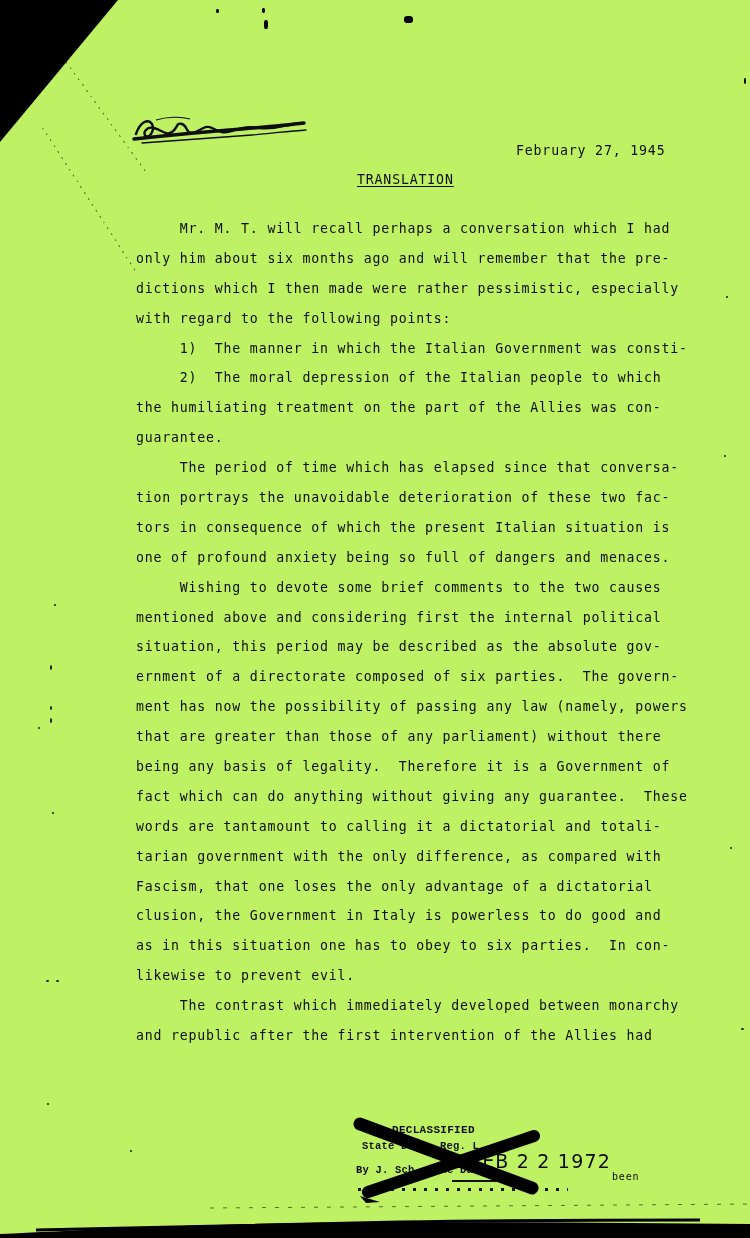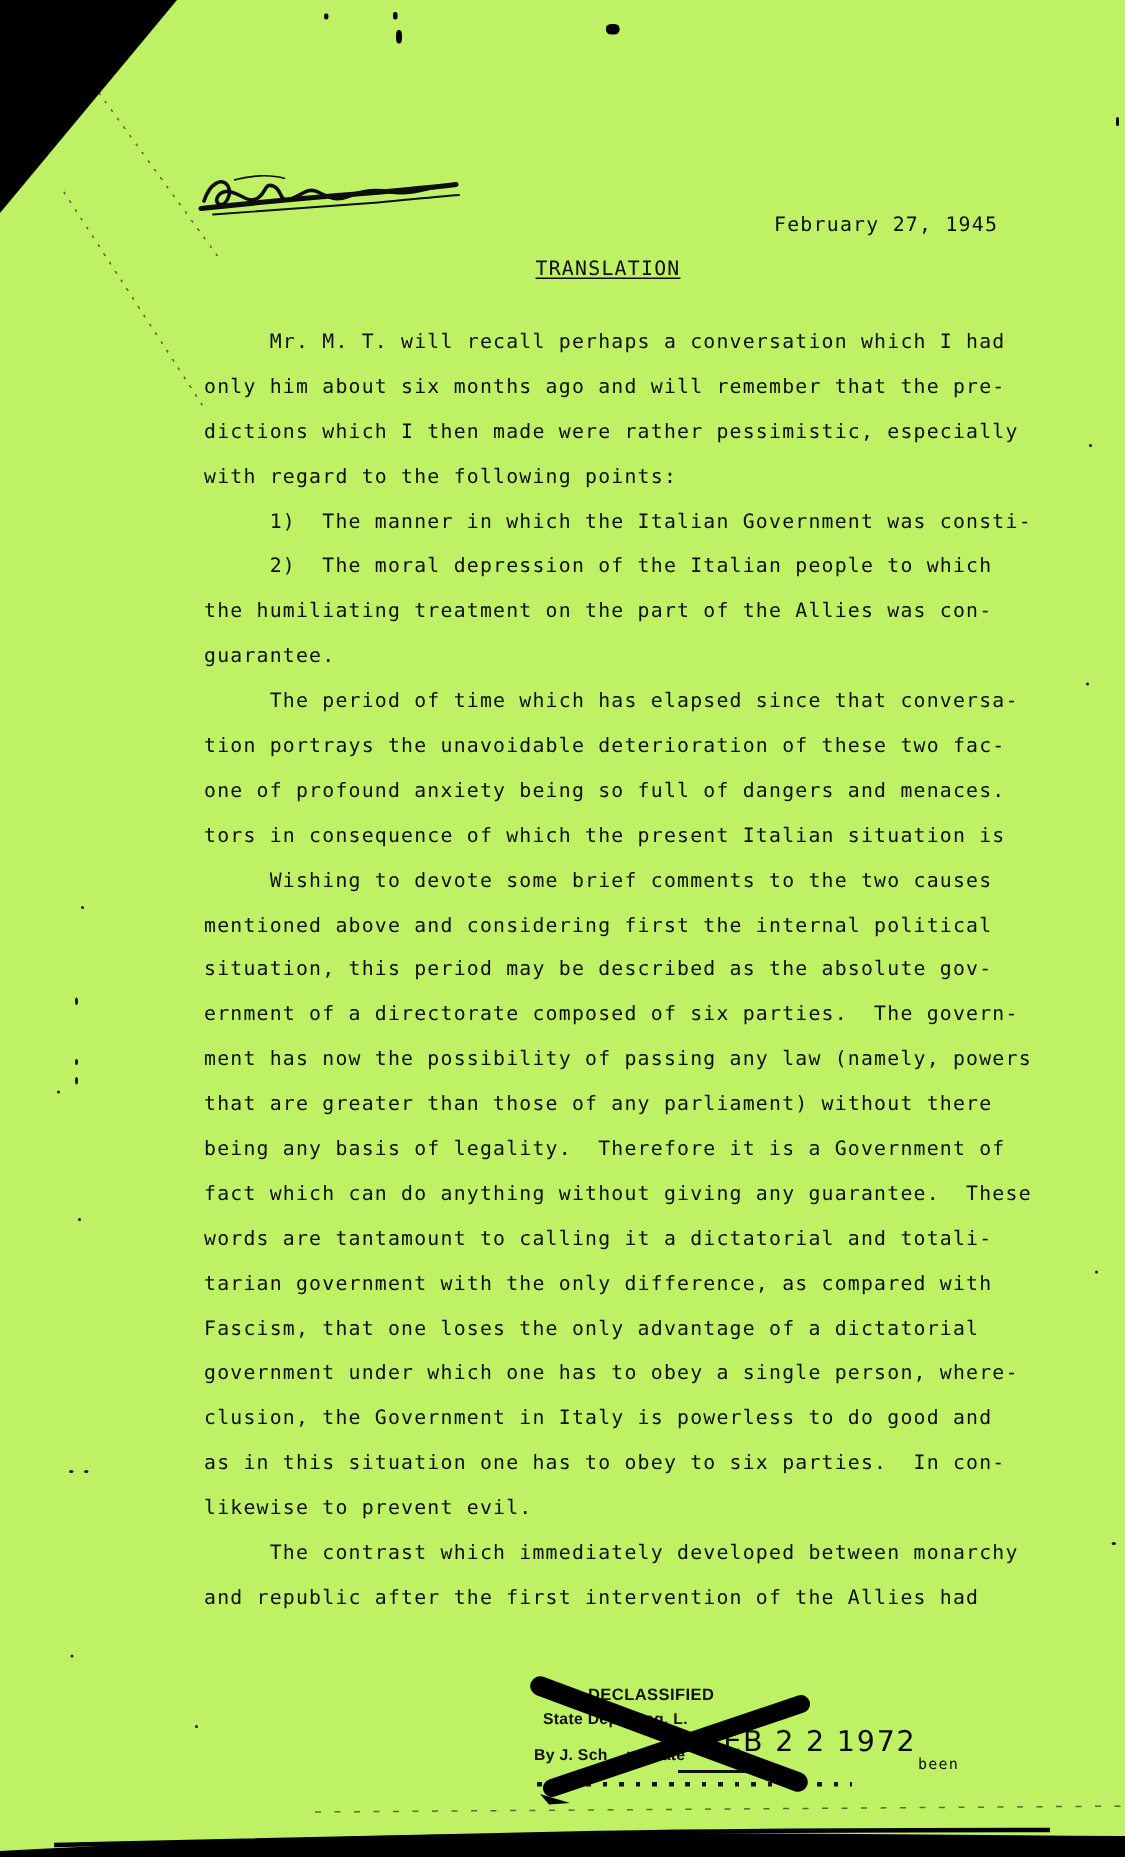--- a/index.html
+++ b/index.html
@@ -127,21 +127,21 @@
   
   .stamp {
     position: absolute;
     left: 356px;
     top: 1122px;
     width: 222px;
     height: 72px;
   }
   .stamp-text {
     position: absolute;
-    font-family: Liberation Sans, sans-serif;
+    font-family: Liberation Mono, monospace;
     font-weight: bold;
     color: #101010;
     white-space: pre;
   }
   .stamp-l1 { left: 36px; top: 2px;  font-size: 11px; letter-spacing: 0.3px; }
   .stamp-l2 { left: 6px;  top: 18px; font-size: 10.5px; letter-spacing: 0.2px; }
   .stamp-l3 { left: 0px;  top: 42px; font-size: 10.5px; letter-spacing: 0.2px; }
   .stamp-date {
     position: absolute;
     left: 114px;
@@ -212,34 +212,33 @@
       <div class="line">     Mr. M. T. will recall perhaps a conversation which I had</div>
       <div class="line">only him about six months ago and will remember that the pre-</div>
       <div class="line">dictions which I then made were rather pessimistic, especially</div>
       <div class="line">with regard to the following points:</div>
       <div class="line">     1)  The manner in which the Italian Government was consti-</div>
       <div class="line">     2)  The moral depression of the Italian people to which</div>
       <div class="line">the humiliating treatment on the part of the Allies was con-</div>
       <div class="line">guarantee.</div>
       <div class="line">     The period of time which has elapsed since that conversa-</div>
       <div class="line">tion portrays the unavoidable deterioration of these two fac-</div>
+      <div class="line">tors in consequence of which the present Italian situation is</div>
       <div class="line">one of profound anxiety being so full of dangers and menaces.</div>
-      <div class="line">tors in consequence of which the present Italian situation is</div>
       <div class="line">     Wishing to devote some brief comments to the two causes</div>
       <div class="line">mentioned above and considering first the internal political</div>
       <div class="line">situation, this period may be described as the absolute gov-</div>
       <div class="line">ernment of a directorate composed of six parties.  The govern-</div>
       <div class="line">ment has now the possibility of passing any law (namely, powers</div>
       <div class="line">that are greater than those of any parliament) without there</div>
       <div class="line">being any basis of legality.  Therefore it is a Government of</div>
       <div class="line">fact which can do anything without giving any guarantee.  These</div>
       <div class="line">words are tantamount to calling it a dictatorial and totali-</div>
       <div class="line">tarian government with the only difference, as compared with</div>
       <div class="line">Fascism, that one loses the only advantage of a dictatorial</div>
-      <div class="line">government under which one has to obey a single person, where-</div>
       <div class="line">clusion, the Government in Italy is powerless to do good and</div>
       <div class="line">as in this situation one has to obey to six parties.  In con-</div>
       <div class="line">likewise to prevent evil.</div>
       <div class="line">     The contrast which immediately developed between monarchy</div>
       <div class="line">and republic after the first intervention of the Allies had</div>
     </div>
 
   <div class="trailing-word">been</div>
 
   <div class="stamp">

